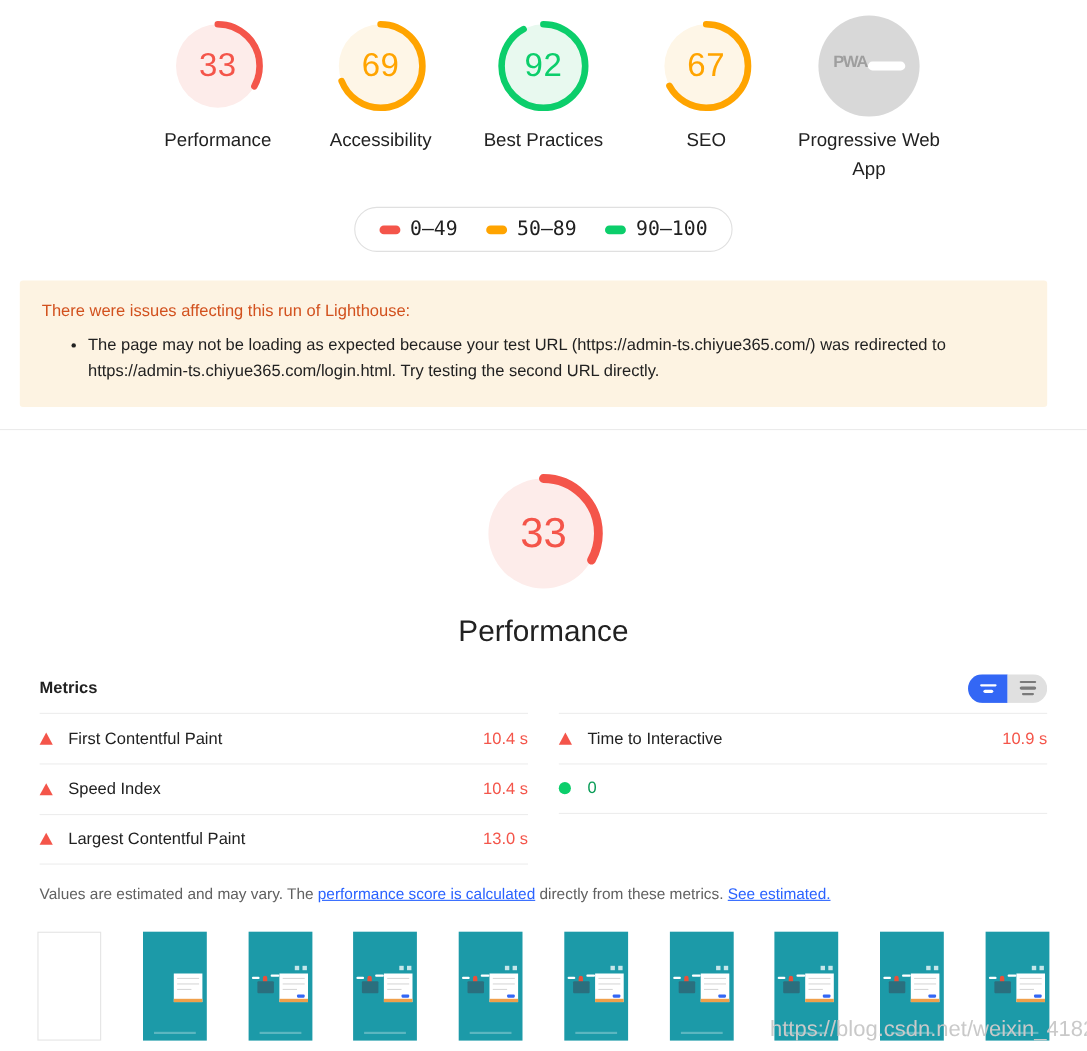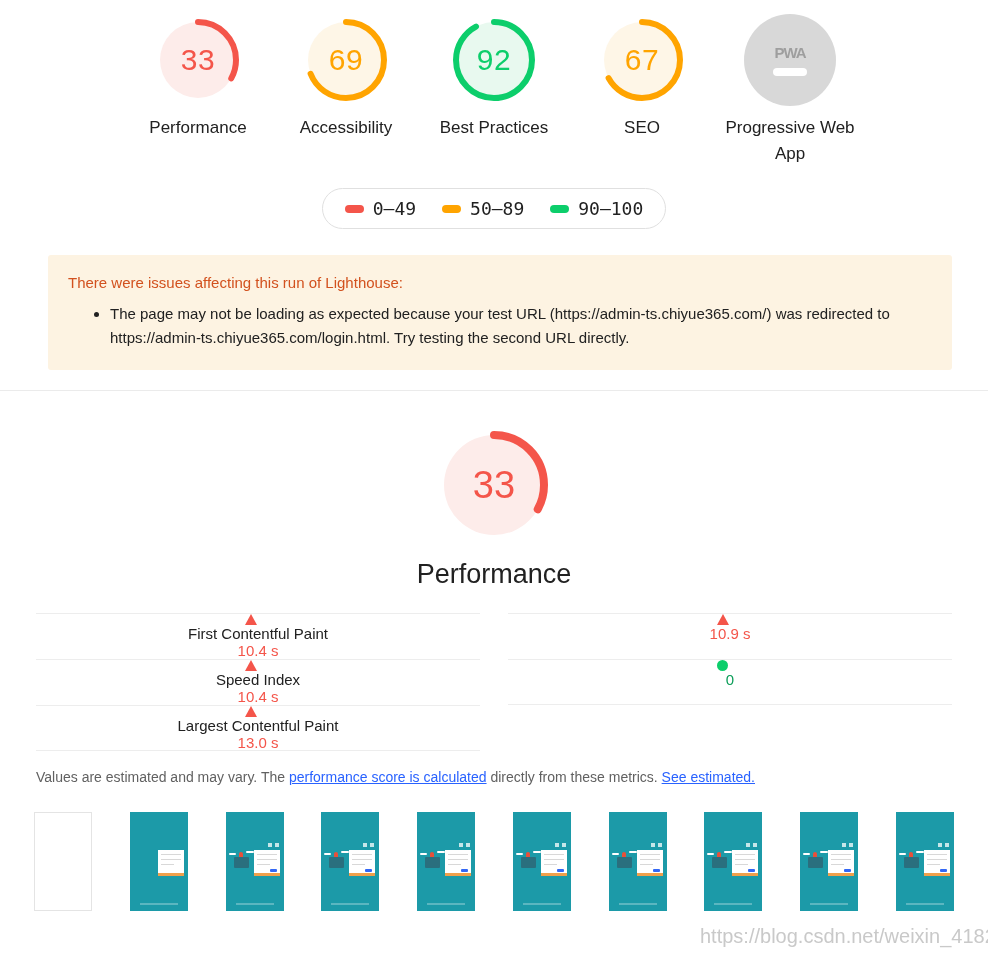--- a/index.html
+++ b/index.html
@@ -47,21 +47,21 @@
     color: #212121;
     text-align: center;
     max-width: 130px;
   }
   
   .pwa-badge {
     width: 92px; height: 92px;
     border-radius: 50%;
     background: #d8d8d8;
     display: flex;
-    flex-direction: column;
+    flex-direction: row;
     align-items: center;
     justify-content: center;
   }
   .pwa-text {
     font-size: 15px;
     font-weight: 700;
     color: #9e9e9e;
     letter-spacing: -1px;
     margin-bottom: 7px;
   }
@@ -85,21 +85,21 @@
   .legend-item { display: flex; align-items: center; gap: 9px; }
   .legend-chip { width: 19px; height: 8px; border-radius: 4px; display:block; }
   .legend-text {
     font-family: "DejaVu Sans Mono", "Liberation Mono", monospace;
     font-size: 18px;
     color: #212121;
     letter-spacing: 0px;
   }
 
   
-  .warn-wrap { padding: 26px 36px 0 48px; }
+  .warn-wrap { padding: 26px 36px 0 18px; }
   .warn {
     background: #fdf3e2;
     border-radius: 3px;
     padding: 17px 20px 20px 20px;
   }
   .warn-title {
     color: #d2511e;
     font-size: 15px;
     line-height: 1.5;
     margin-bottom: 7px;
@@ -173,21 +173,20 @@
   .toggle-btn.inactive .bar { background: #7a7a7a; }
 
   .metrics-cols { display: flex; gap: 28px; }
   .metrics-col { flex: 1; }
   .metric-row {
     display: flex;
     align-items: center;
     height: 46px;
     border-top: 1px solid #ededed;
     font-size: 15px;
-    flex-direction: column;
   }
   .metric-row:last-child { border-bottom: 1px solid #ededed; }
   .metric-icon { width: 26px; display: flex; align-items: center; justify-content: flex-start; }
   .tri {
     width: 0; height: 0;
     border-left: 6px solid transparent;
     border-right: 6px solid transparent;
     border-bottom: 11px solid #f4554a;
   }
   .dot { width: 11px; height: 11px; border-radius: 50%; background: #0cce6b; }
@@ -398,20 +397,34 @@
       <svg width="116" height="116" viewBox="0 0 116 116">
         <circle cx="58" cy="58" r="50" fill="#fdecea"></circle>
         <circle cx="58" cy="58" r="50" fill="none" stroke="#f4554a" stroke-width="8" stroke-linecap="round" stroke-dasharray="103.7 310.4" transform="rotate(-90 58 58)"></circle>
       </svg>
       <span class="big-num" style="color:#f4554a">33</span>
     </div>
     <div class="big-label">Performance</div>
   </div>
 
   <div class="metrics-wrap">
+    <div class="metrics-head">
+      <div class="metrics-title">Metrics</div>
+      <div class="toggle">
+        <div class="toggle-btn active">
+          <span class="bar" style="width:15px"></span>
+          <span class="bar" style="width:9px"></span>
+        </div>
+        <div class="toggle-btn inactive">
+          <span class="bar" style="width:15px"></span>
+          <span class="bar" style="width:15px"></span>
+          <span class="bar" style="width:11px"></span>
+        </div>
+      </div>
+    </div>
 
     <div class="metrics-cols">
       <div class="metrics-col">
         <div class="metric-row">
           <span class="metric-icon">
               <span class="tri"></span>
             </span>
           <span class="metric-name">First Contentful Paint</span>
           <span class="metric-val bad">10.4 s</span>
         </div>
@@ -429,20 +442,21 @@
           <span class="metric-name">Largest Contentful Paint</span>
           <span class="metric-val bad">13.0 s</span>
         </div>
       </div>
 
       <div class="metrics-col">
         <div class="metric-row">
           <span class="metric-icon">
               <span class="tri"></span>
             </span>
+          <span class="metric-name">Time to Interactive</span>
           <span class="metric-val bad">10.9 s</span>
         </div>
         <div class="metric-row">
           <span class="metric-icon">
               <span class="dot"></span>
             </span>
           <span class="metric-val good">0</span>
         </div>
       </div>
     </div>

